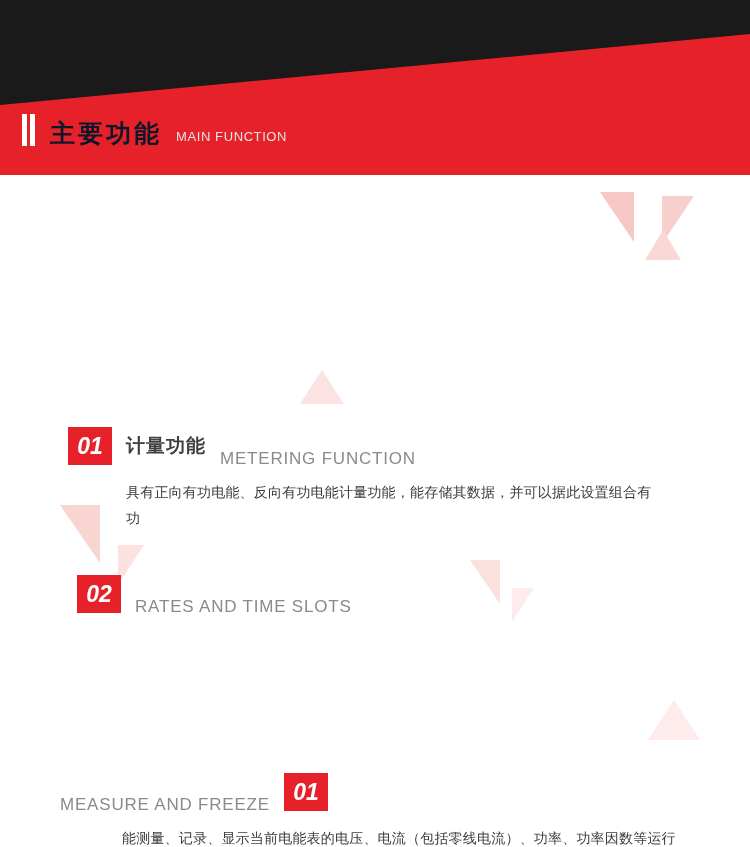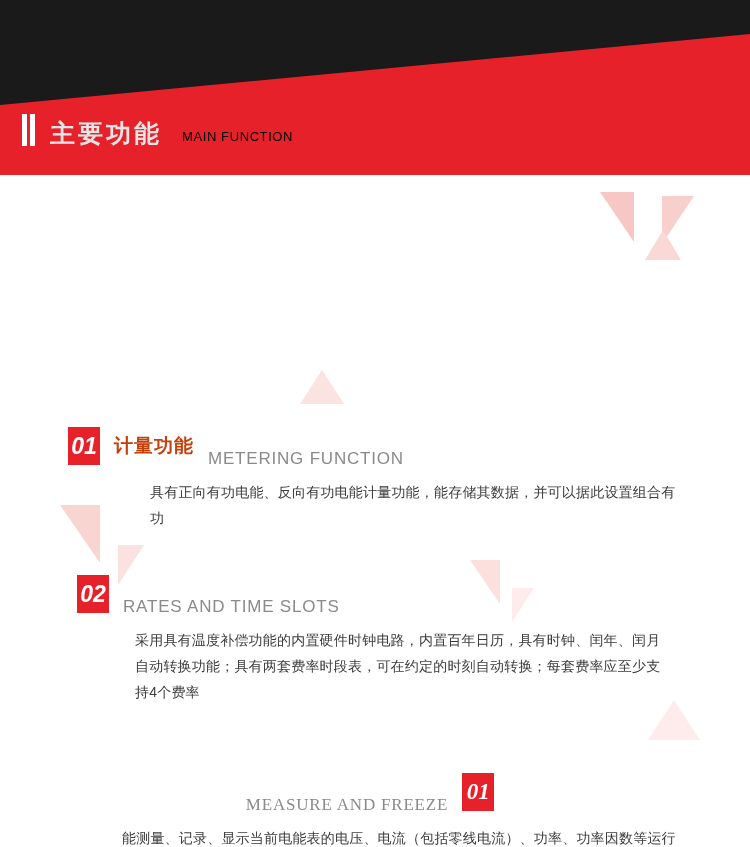--- a/index.html
+++ b/index.html
@@ -51,30 +51,30 @@
     display: block;
     width: 5px;
     background: #ffffff;
     margin-right: 3px;
   }
   .title-bars i.b1 { height: 32px; }
   .title-bars i.b2 { height: 32px; }
   .title-cn {
     font-size: 25px;
     font-weight: bold;
-    color: #e5e5e5;
+    color: #0f172a;
     letter-spacing: 3px;
     line-height: 1;
     margin-bottom: 2px;
   }
   .title-en {
     font-size: 13px;
-    color: #000000;
+    color: #e5e5e5;
     letter-spacing: 0.6px;
-    margin-left: 20px;
+    margin-left: 14px;
     margin-bottom: 4px;
     font-weight: normal;
   }
 
   
   .deco {
     position: absolute;
     width: 0;
     height: 0;
     z-index: 0;
@@ -141,21 +141,21 @@
     padding: 0;
   }
 
   .item {
     position: relative;
     margin-bottom: 4px;
   }
 
   
   .badge {
-    width: 32px;
+    width: 44px;
     height: 38px;
     background: #e62129;
     color: #ffffff;
     font-size: 23px;
     font-weight: bold;
     font-style: italic;
     display: flex;
     align-items: center;
     justify-content: center;
     flex: 0 0 auto;
@@ -166,48 +166,48 @@
     display: flex;
     align-items: center;
     gap: 14px;
   }
   .head-row.right {
     justify-content: flex-end;
   }
   .h-cn {
     font-size: 19px;
     font-weight: bold;
-    color: #c2410c;
+    color: #404040;
     letter-spacing: 1px;
     white-space: nowrap;
   }
   .h-en {
     font-size: 17px;
     color: #8a8a8a;
     letter-spacing: 0.8px;
     white-space: nowrap;
     font-weight: normal;
     margin-top: 26px;
   }
   .body-text {
     font-size: 14px;
     color: #3b3b3b;
     line-height: 1.85;
     letter-spacing: 0.2px;
   }
 
   
   #item-01 { position: absolute; left: 68px; top: 248px; width: 600px; }
-  #item-01 .body-text { margin-top: 11px; margin-left: 82px; width: 530px; }
+  #item-01 .body-text { margin-top: 11px; margin-left: 58px; width: 530px; }
 
   #item-02 { position: absolute; left: 77px; top: 396px; width: 600px; }
   #item-02 .body-text { margin-top: 11px; margin-left: 58px; width: 535px; }
 
   #item-03 { position: absolute; left: 60px; top: 594px; width: 620px; }
-  #item-03 .head-row { justify-content: center; font-family: Liberation Serif, serif; }
+  #item-03 .head-row { justify-content: flex-start; }
   #item-03 .body-text { margin-top: 11px; width: 560px; margin-left: 62px; }
 </style>
 </head>
 <body>
 
 <div class="banner">
   <div class="banner-black"></div>
   <div class="title-wrap">
     <span class="title-bars">
       <i class="b1"></i>
@@ -237,21 +237,20 @@
       <span class="h-en">METERING FUNCTION</span>
     </div>
     <div class="body-text">具有正向有功电能、反向有功电能计量功能，能存储其数据，并可以据此设置组合有功</div>
   </div>
 
   <div class="item" id="item-02">
     <div class="head-row">
       <span class="badge">02</span>
       <span class="h-en">RATES AND TIME SLOTS</span>
     </div>
-    <div class="body-text">采用具有温度补偿功能的内置硬件时钟电路，内置百年日历，具有时钟、闰年、闰月自动转换功能；具有两套费率时段表，可在约定的时刻自动转换；每套费率应至少支持4个费率</div>
   </div>
 
   <div class="item" id="item-03">
     <div class="head-row right">
       <span class="h-en">MEASURE AND FREEZE</span>
       <span class="badge">01</span>
     </div>
     <div class="body-text">能测量、记录、显示当前电能表的电压、电流（包括零线电流）、功率、功率因数等运行参数；具有定时冻结、瞬时冻结、约定冻结和日冻结功能</div>
   </div>
 

